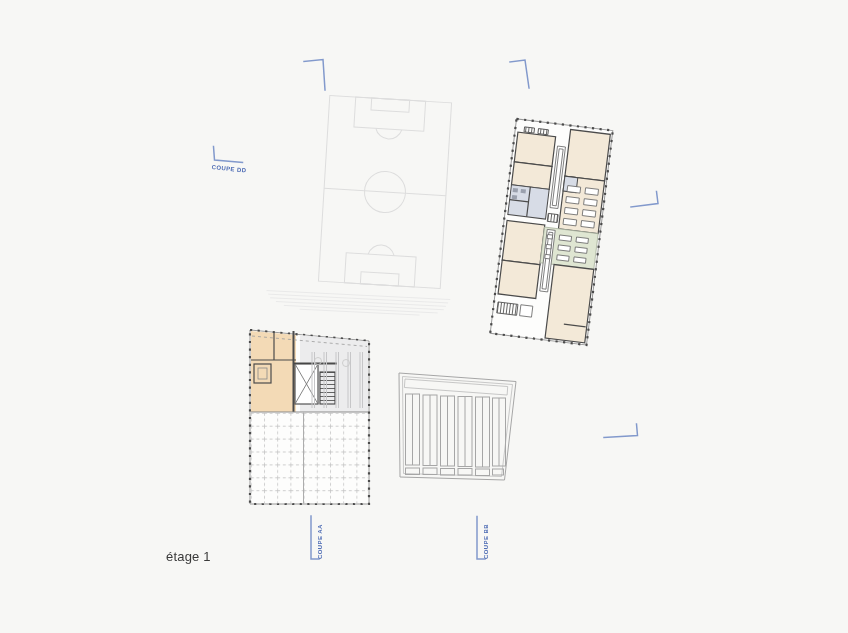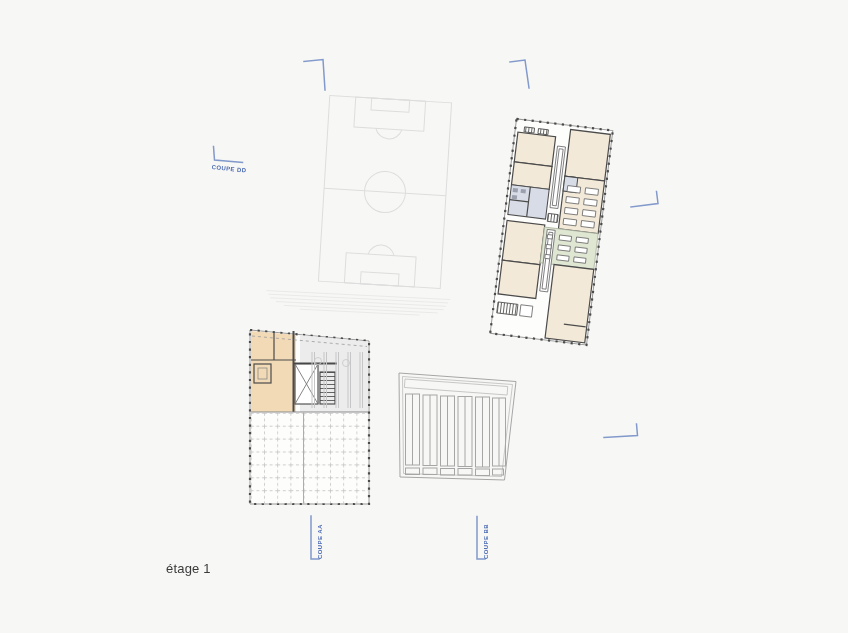--- a/index.html
+++ b/index.html
@@ -31,21 +31,21 @@
   .stall-line{stroke:#b3b3b3;stroke-width:0.8;fill:none;}
   .tread-line{stroke:#555;stroke-width:0.9;fill:none;}
   .mark{stroke:var(--mark-blue,#8299cc);stroke-width:1.5;fill:none;stroke-linecap:square;}
   .coupe-label{
     position:absolute;color:var(--accent-blue,#4f6db5);
     font-size:6px;font-weight:bold;letter-spacing:0.4px;white-space:nowrap;line-height:1;
   }
   .rot-cw{transform:rotate(6deg);transform-origin:0 0;}
   .rot-up{transform:rotate(-90deg);transform-origin:0 0;}
   .floor-title{
-    position:absolute;left:166px;top:561px;font-size:13px;
+    position:absolute;left:166px;top:549px;font-size:13px;
     color:var(--text-dark,#3a3a3a);letter-spacing:0.2px;
   }
 </style>
 </head>
 <body>
 
 <div class="sheet">
 
 <svg width="848" height="633" viewBox="0 0 848 633">
   <defs>

